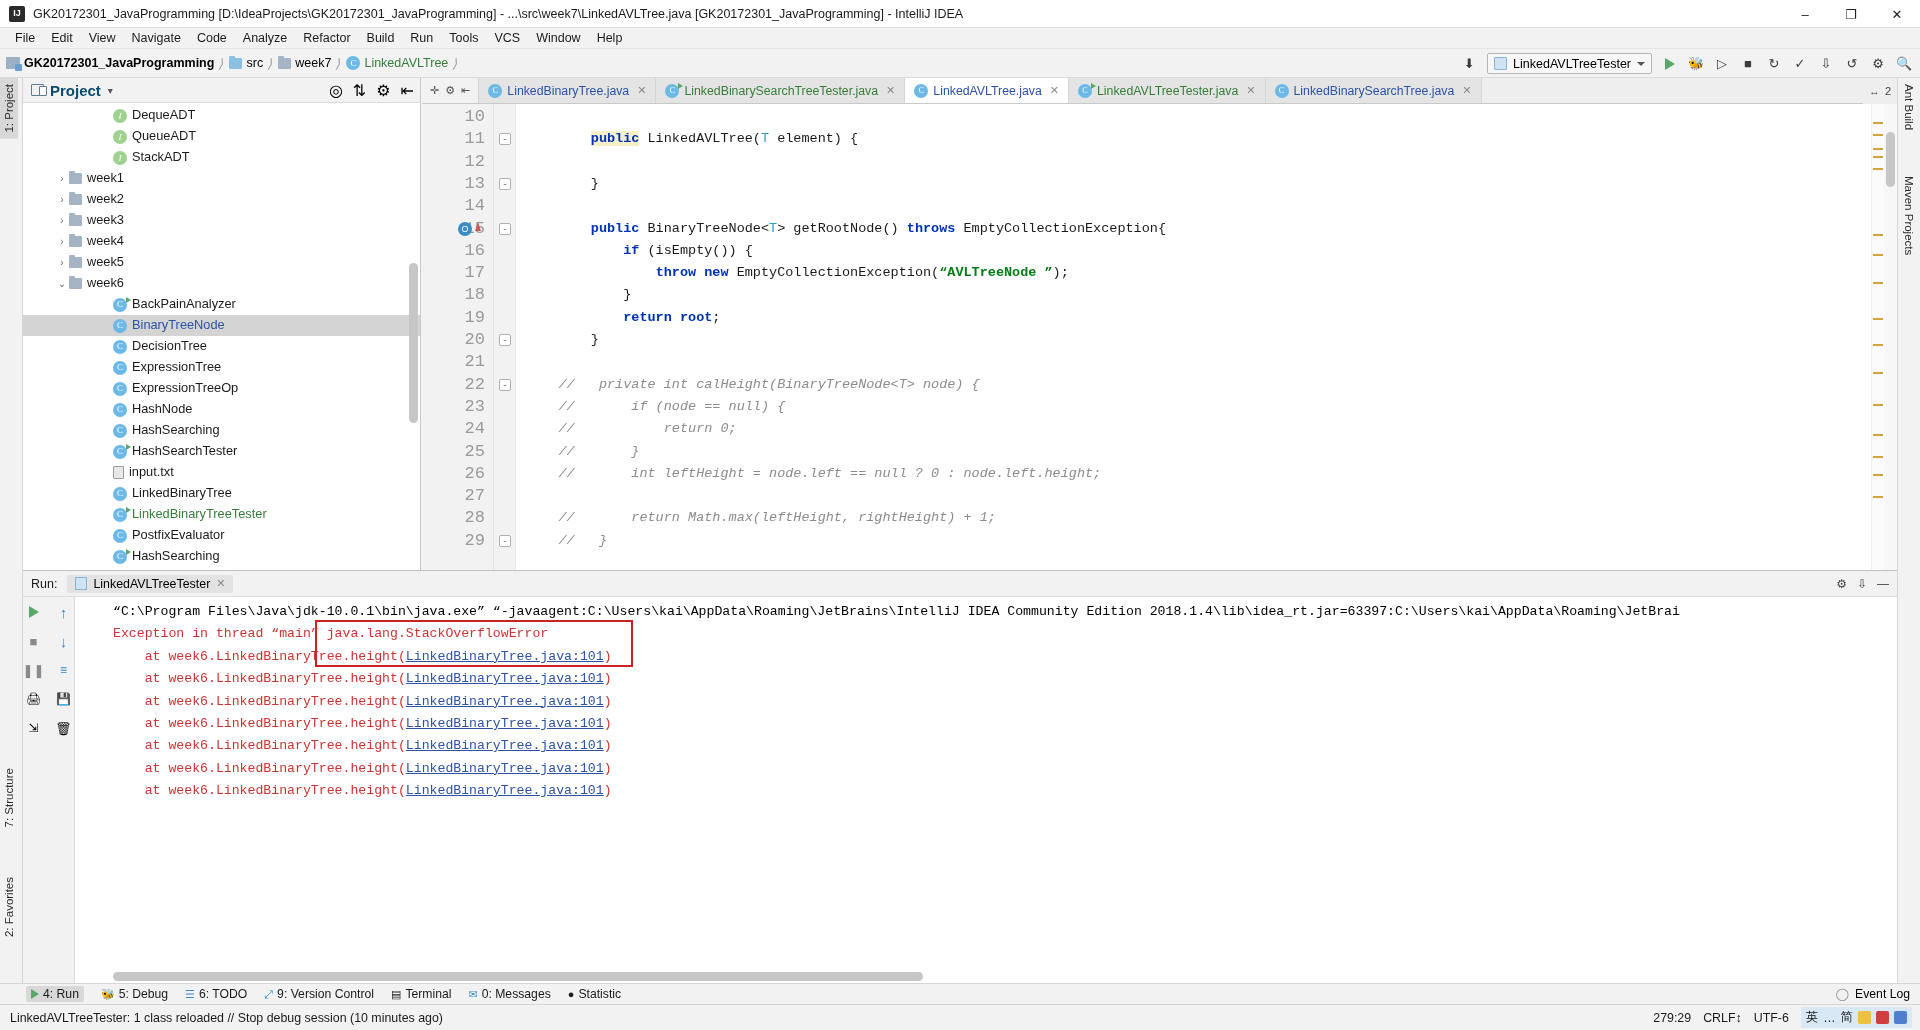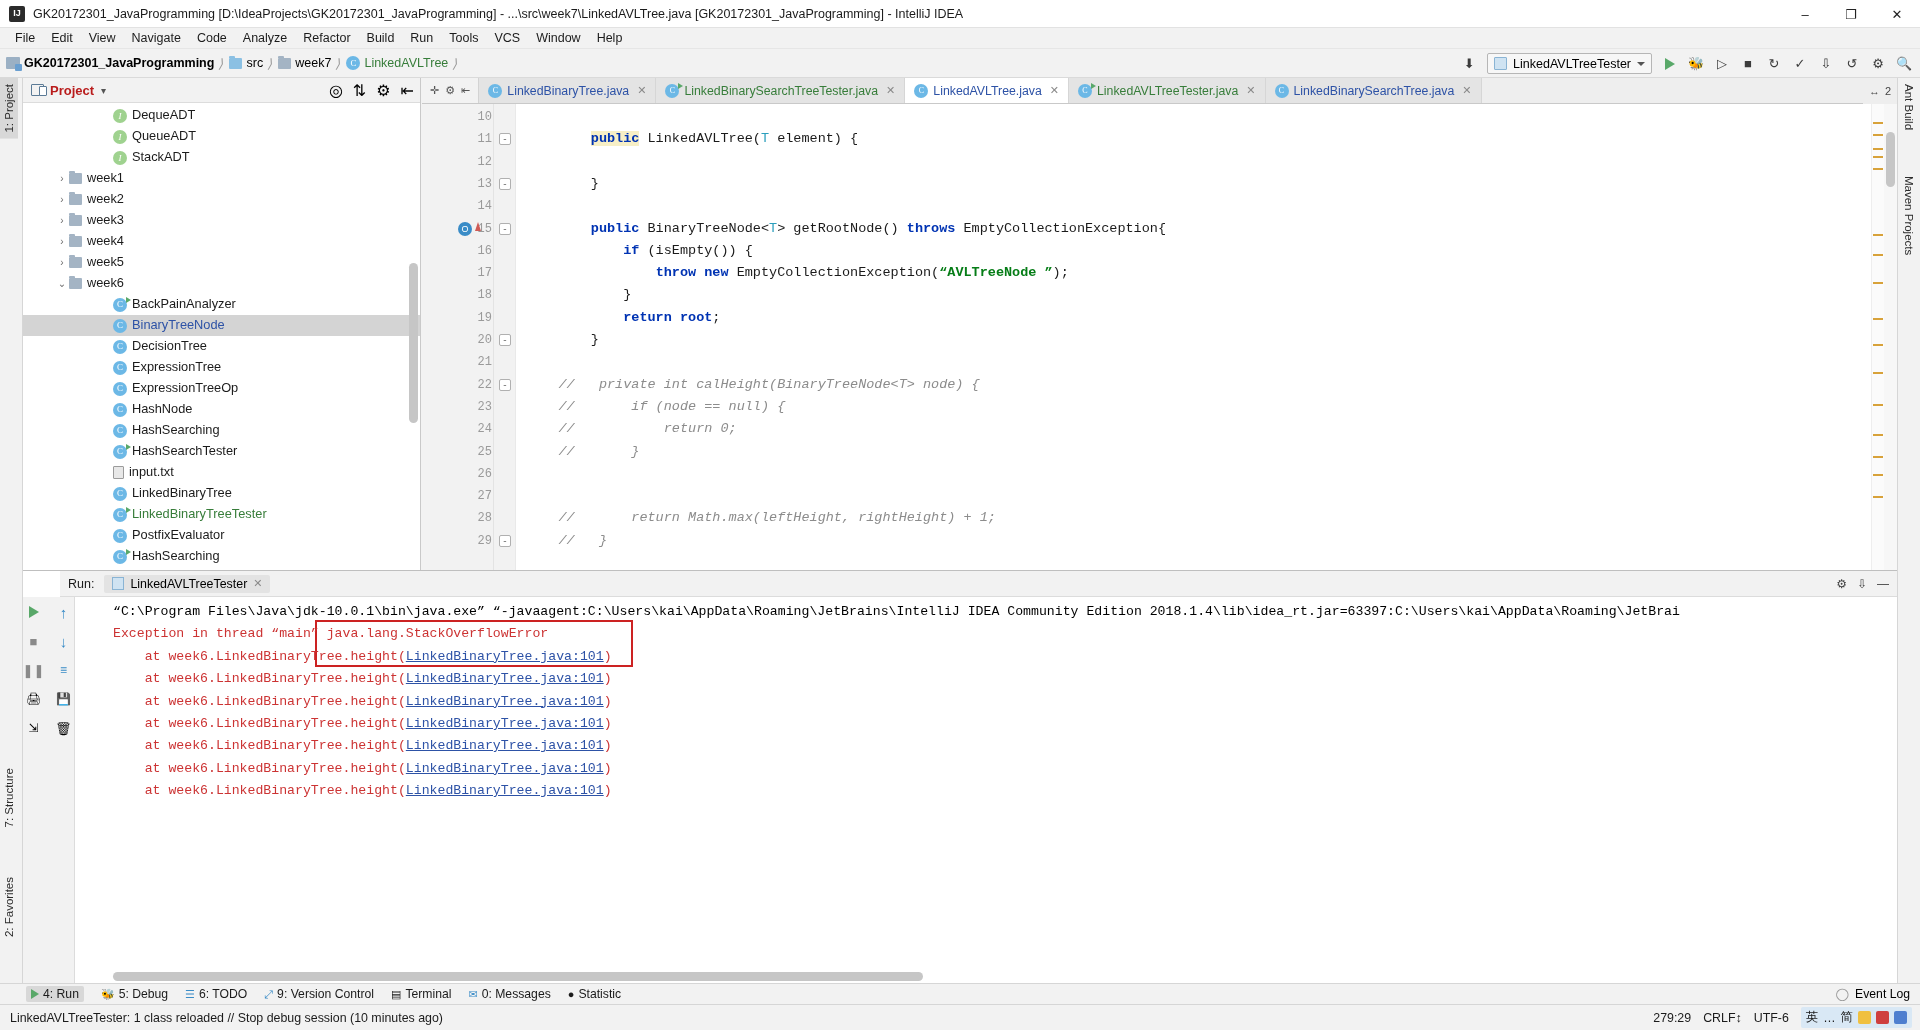--- a/index.html
+++ b/index.html
@@ -153,21 +153,21 @@
   
   #project-panel {
     position: absolute; left: 23px; top: 0; width: 398px; bottom: 0;
     background: #ffffff; border-right: 1px solid #c9c9c9;
     display:flex; flex-direction:column;
   }
   #project-header {
     height: 25px; background: #f2f2f2; display:flex; align-items:center;
     padding-left: 8px; border-bottom: 1px solid #dcdcdc; position: relative;
   }
-  #project-header .ptitle { font-size: 13px; font-weight: bold; color:#b91c1c; margin-left:6px;}
+  #project-header .ptitle { font-size: 15px; font-weight: bold; color:#0c4a6e; margin-left:6px;}
   #project-header .hicons { position:absolute; right:6px; display:flex; gap:10px; align-items:center;}
   .proj-ic {
     width:13px;height:12px;border:1.5px solid #5b7a96;border-radius:1px;
     position:relative;
   }
   .proj-ic::after{content:"";position:absolute;right:-4px;top:1px;width:6px;height:8px;
     border:1.5px solid #5b7a96;background:#fff;border-radius:1px;}
 
   #tree {
     flex: 1; overflow: hidden; padding-top: 2px; position: relative;
@@ -227,21 +227,21 @@
   }
   #fold-col {
     width: 22px; background: #f2f2f2; border-right:1px solid #e9e9e9; flex:none;
     position: relative;
   }
   #code {
     flex:1; position:relative; overflow:hidden;
     font-family: "Liberation Mono", monospace; font-size: 13.5px;
   }
   .ln {
-    position:absolute; right: 1px; font-size: 12px; color:#9a9a9a;
+    position:absolute; right: 8px; font-size: 17px; color:#9a9a9a;
     font-family: "Liberation Mono", monospace; line-height: 22px; height: 22px;
   }
   .cl {
     position: absolute; left: 10px; height: 22px; line-height: 22px;
     white-space: pre; color: #1b1b1b;
   }
   .kw { color: #0033b3; font-weight: bold; }
   .fld { color: #6a3ea1; font-weight: bold; }
   .str { color: #067d17; font-weight: bold; }
   .gen { color: #2a9fbd; }
@@ -285,21 +285,21 @@
   #breadcrumb-bottom .sep { color:#9b9b9b; }
 
   
   #run-panel {
     position:absolute; left:23px; right:23px; top: 492px; bottom: 0;
     background:#ffffff; border-top: 1px solid #bfbfbf;
     display:flex; flex-direction:column;
   }
   #run-head {
     height: 26px; background:#f2f2f2; display:flex; align-items:center;
-    padding-left: 8px; border-bottom:1px solid #dcdcdc; position:relative;margin-left:37px;
+    padding-left: 8px; border-bottom:1px solid #dcdcdc; position:relative;
   }
   #run-head .rlabel { font-size: 12.5px; color:#1b1b1b; margin-right: 10px; }
   #run-tab {
     display:flex; align-items:center; gap:6px; padding: 2px 8px;
     background:#e3e3e3; font-size:12.4px; border-radius:2px;
   }
   #run-head .rright { position:absolute; right:8px; display:flex; gap:10px; align-items:center; font-size:12px; color:#444;}
 
   #run-body { flex:1; display:flex; position:relative; overflow:hidden; }
   #run-sidebar {
@@ -721,20 +721,21 @@
           <div class="cl" style="top: 135.8px;">            <span class="kw">if</span> (isEmpty()) {</div>
           <div class="cl" style="top: 158.1px;">                <span class="kw">throw new</span> EmptyCollectionException(<span class="str">“AVLTreeNode ”</span>);</div>
           <div class="cl" style="top: 180.4px;">            }</div>
           <div class="cl" style="top: 202.7px;">            <span class="kw">return root</span>;</div>
           <div class="cl" style="top: 225px;">        }</div>
           <div class="cl" style="top: 247.3px;"></div>
           <div class="cl" style="top: 269.6px;">    <span class="cmt">//   private int calHeight(BinaryTreeNode&lt;T&gt; node) {</span></div>
           <div class="cl" style="top: 291.9px;">    <span class="cmt">//       if (node == null) {</span></div>
           <div class="cl" style="top: 314.2px;">    <span class="cmt">//           return 0;</span></div>
           <div class="cl" style="top: 336.5px;">    <span class="cmt">//       }</span></div>
+          <div class="cl" style="top: 358.8px;">    <span class="cmt">//       int leftHeight = node.left == null ? 0 : node.left.height;</span></div>
           <div class="cl" style="top: 403.4px;">    <span class="cmt">//       return Math.max(leftHeight, rightHeight) + 1;</span></div>
           <div class="cl" style="top: 425.7px;">    <span class="cmt">//   }</span></div>
         </div>
       <div id="errstripe">
           <div class="stripe-mark" style="top: 18px;"></div>
           <div class="stripe-mark" style="top: 30px;"></div>
           <div class="stripe-mark" style="top: 44px;"></div>
           <div class="stripe-mark" style="top: 52px;"></div>
           <div class="stripe-mark" style="top: 64px;"></div>
           <div class="stripe-mark" style="top: 130px;"></div>

